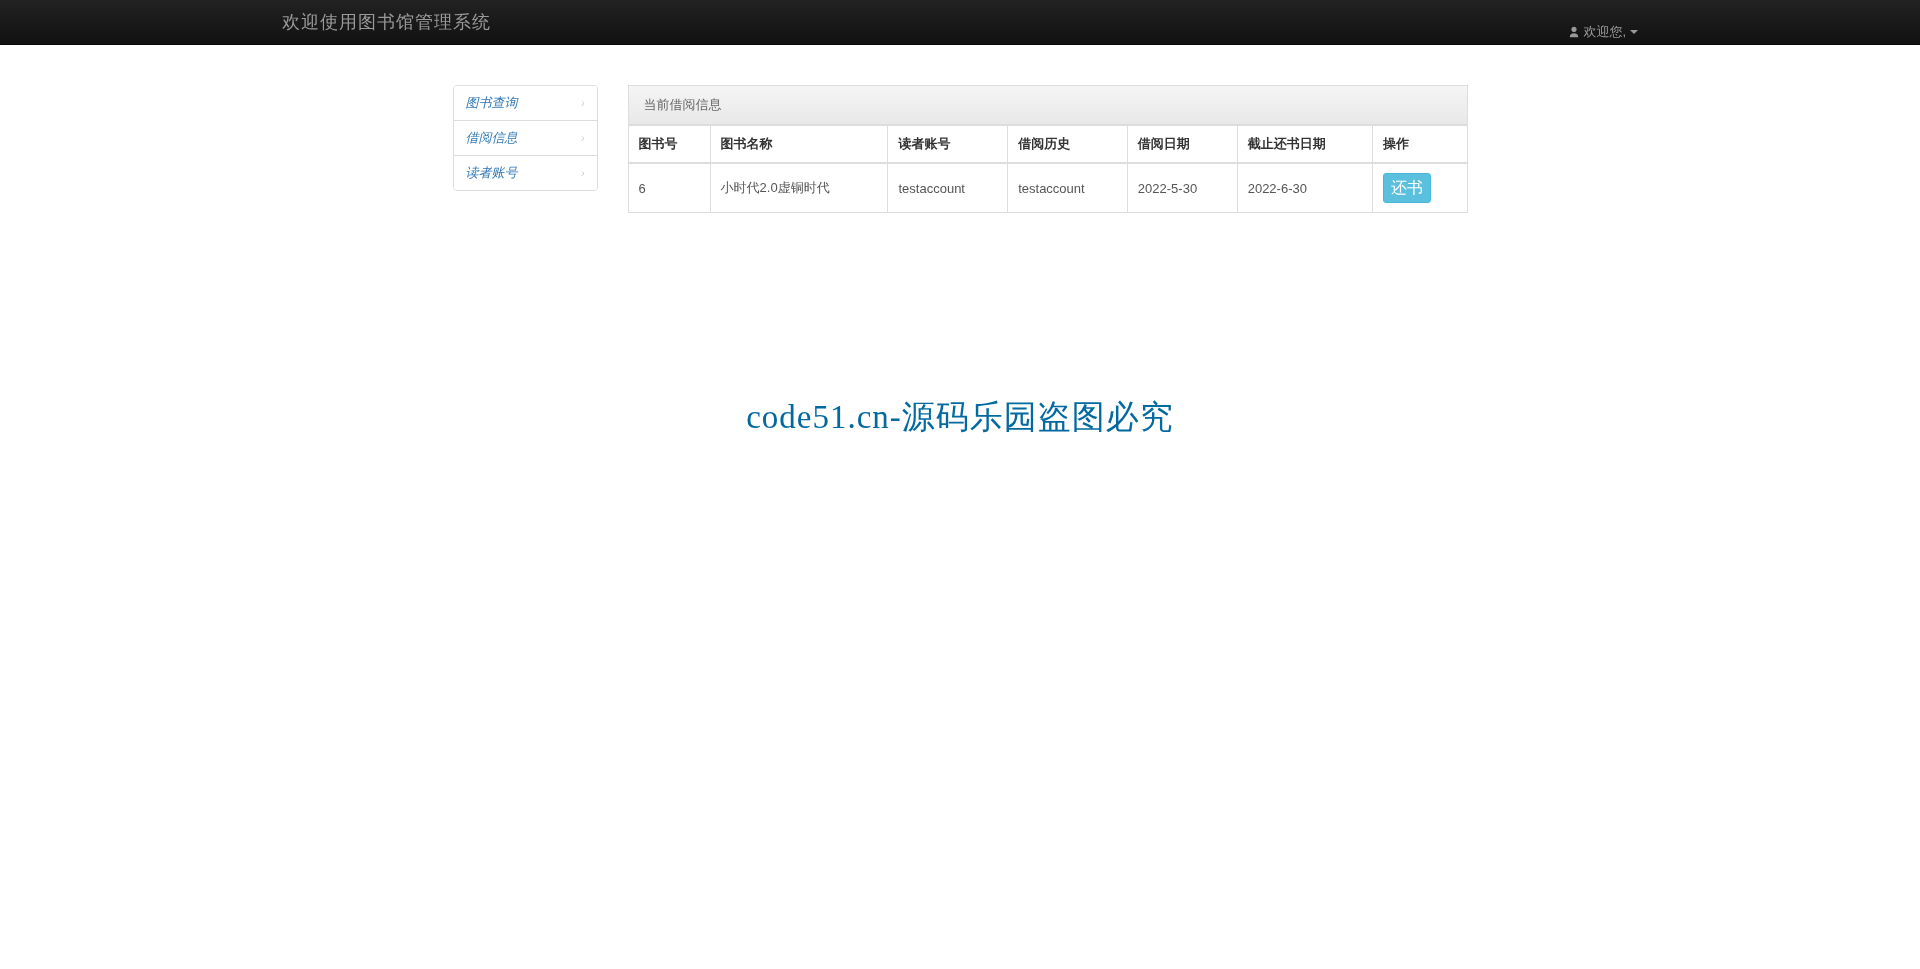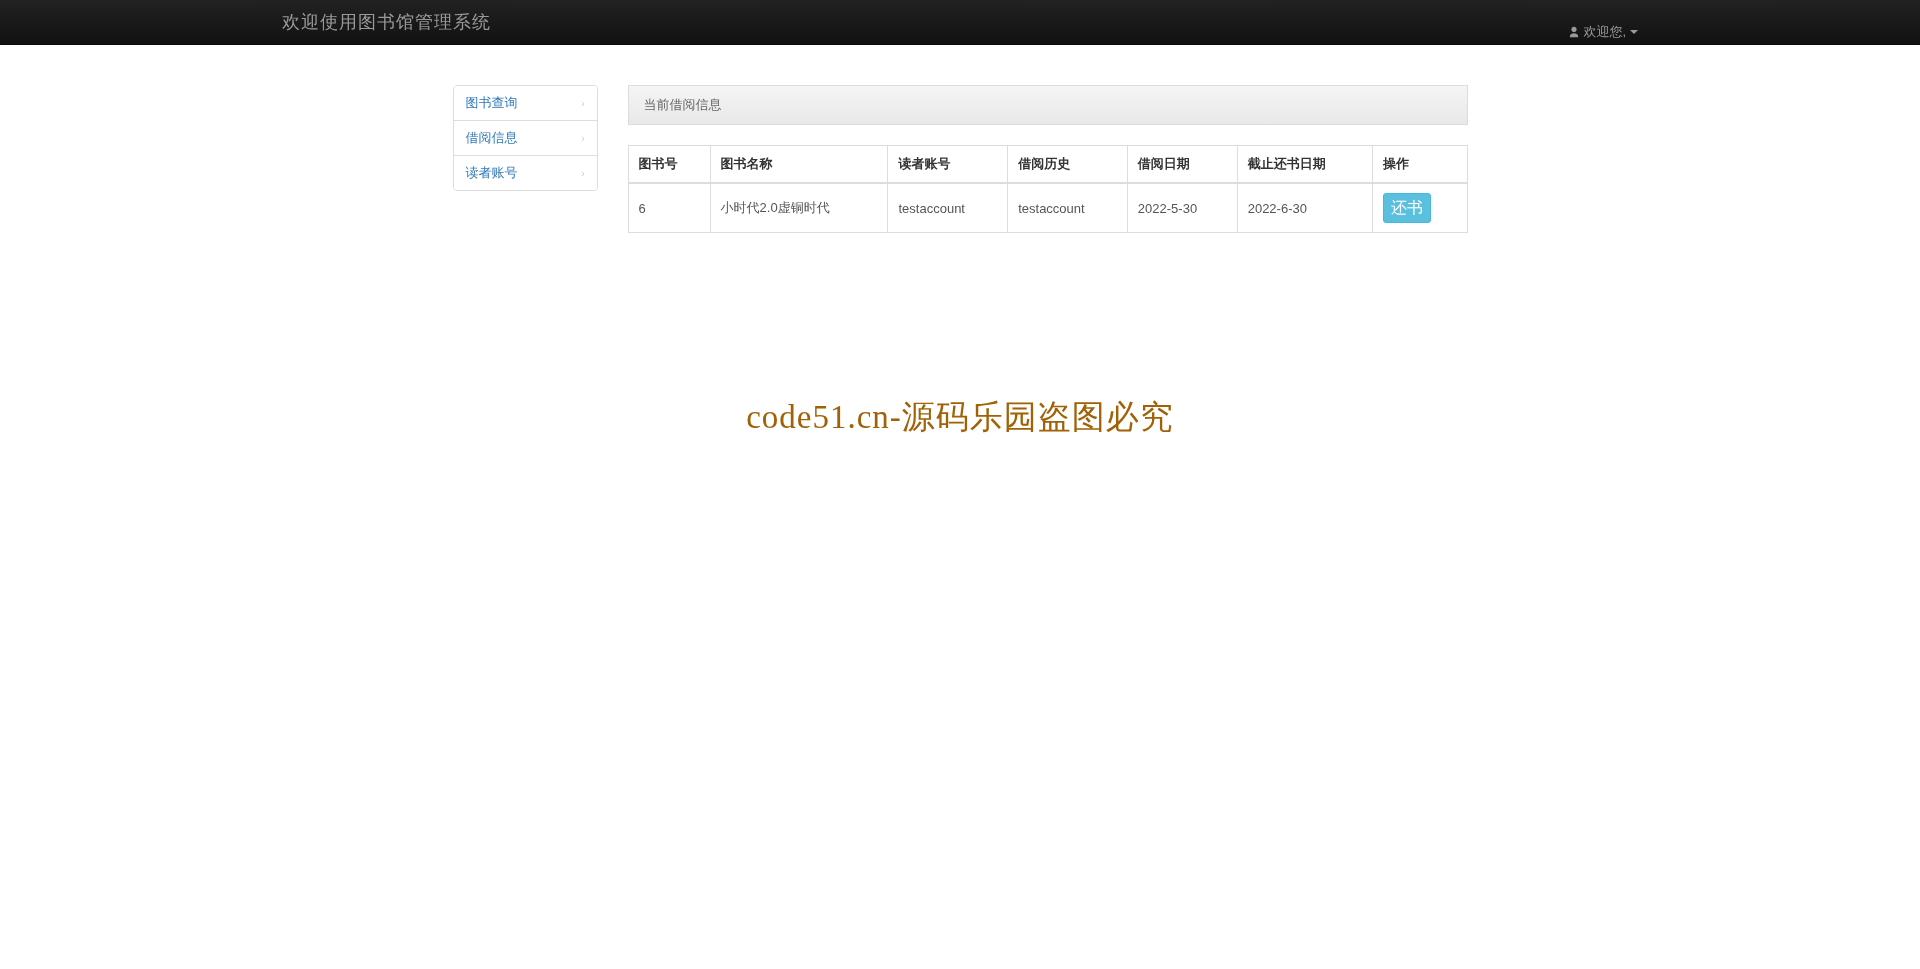--- a/index.html
+++ b/index.html
@@ -71,20 +71,21 @@
       display: flex;
       justify-content: space-between;
       align-items: center;
       padding: 8px 12px;
       border-bottom: 1px solid #ddd;
       background: #fff;
       color: #337ab7;
       font-size: 13px;
       cursor: pointer;
       text-decoration: none;
+      font-style: italic;
     }
     .list-group-item:last-child {
       border-bottom: none;
     }
     .chevron {
       color: #ccc;
       font-size: 10px;
     }
     .main {
       flex: 1;
@@ -93,21 +94,20 @@
     .panel-heading {
       background: linear-gradient(to bottom, #f5f5f5, #e8e8e8);
       border: 1px solid #ddd;
       border-radius: 0;
       padding: 10px 15px;
       color: #666;
       font-size: 13px;
     }
     .table {
       width: 100%;
-      margin-top: 20px;
       border-collapse: collapse;
       border: 1px solid #ddd;
     }
     .table th,
     .table td {
       padding: 9px 10px;
       border: 1px solid #ddd;
       text-align: left;
       font-size: 13px;
       vertical-align: middle;
@@ -130,21 +130,21 @@
       border: 1px solid #46b8da;
       border-radius: 3px;
       cursor: pointer;
       line-height: 1.5;
     }
     .watermark {
       position: fixed;
       top: 395px;
       left: 50%;
       transform: translateX(-50%);
-      color: #a16207;
+      color: #0369a1;
       font-size: 33px;
       font-family: "SimSun", serif;
       letter-spacing: 1px;
       pointer-events: none;
       white-space: nowrap;
     }
   </style>
 </head>
 <body>
 

